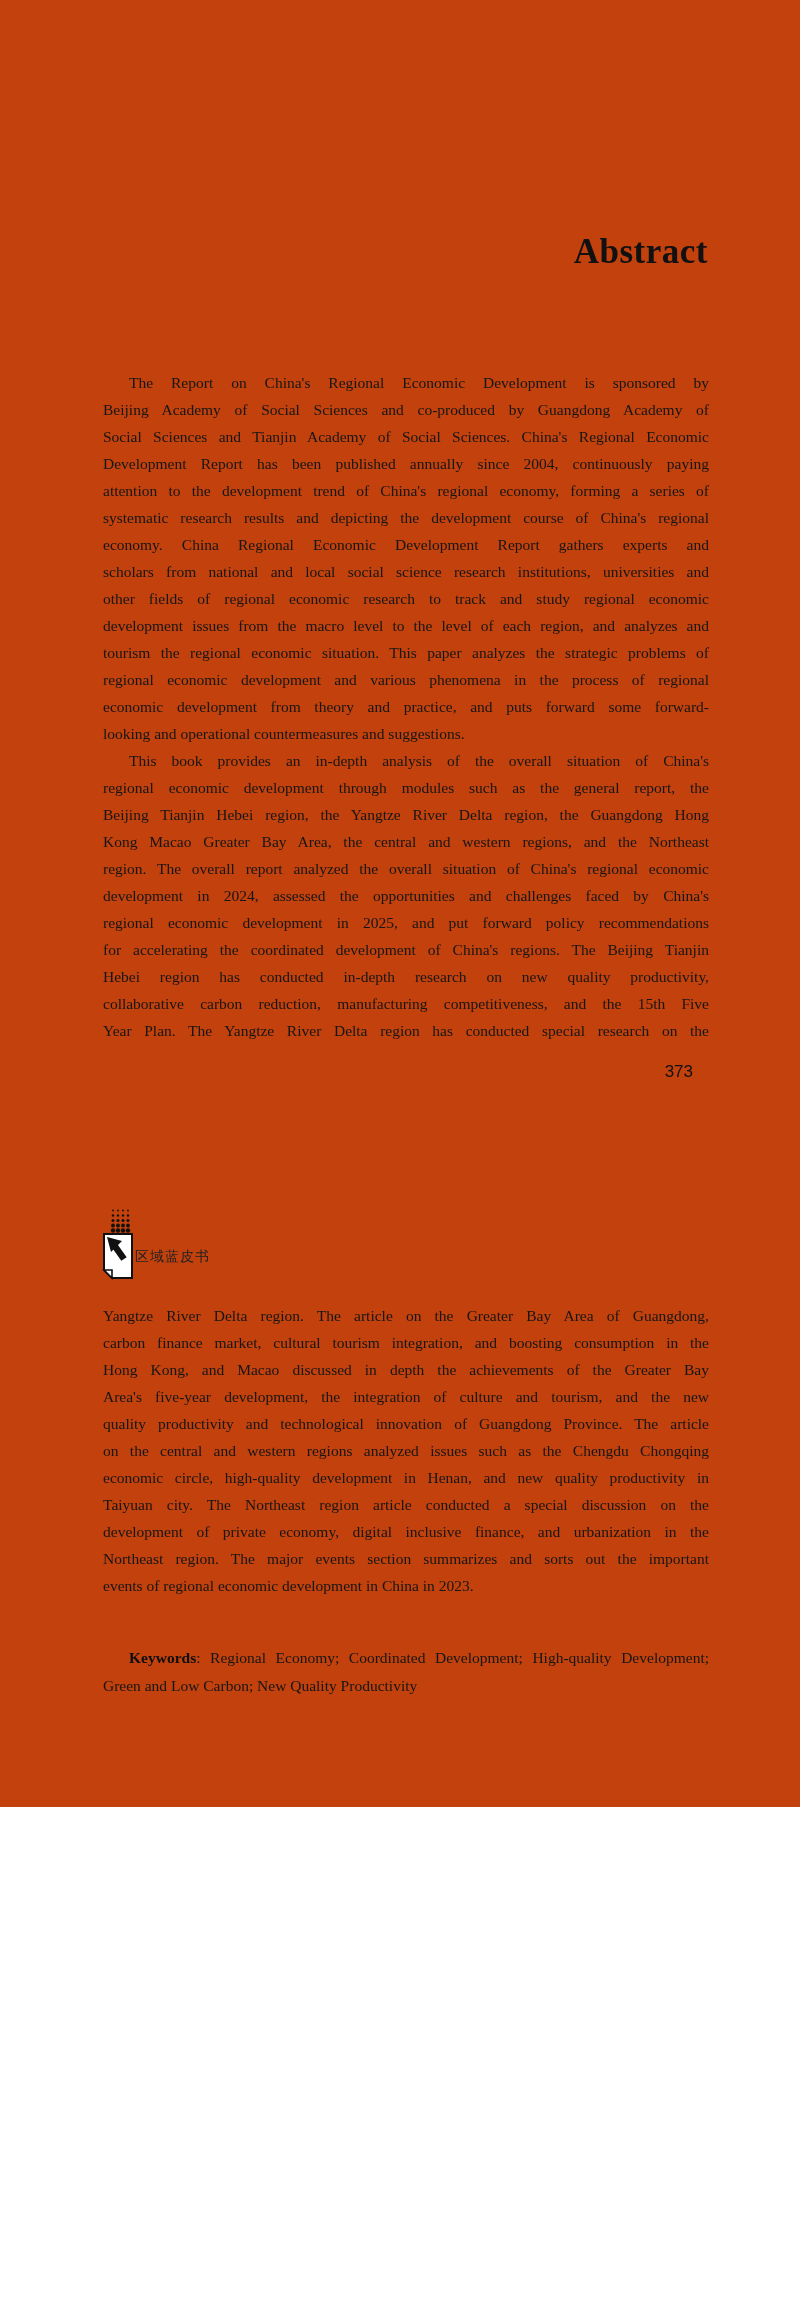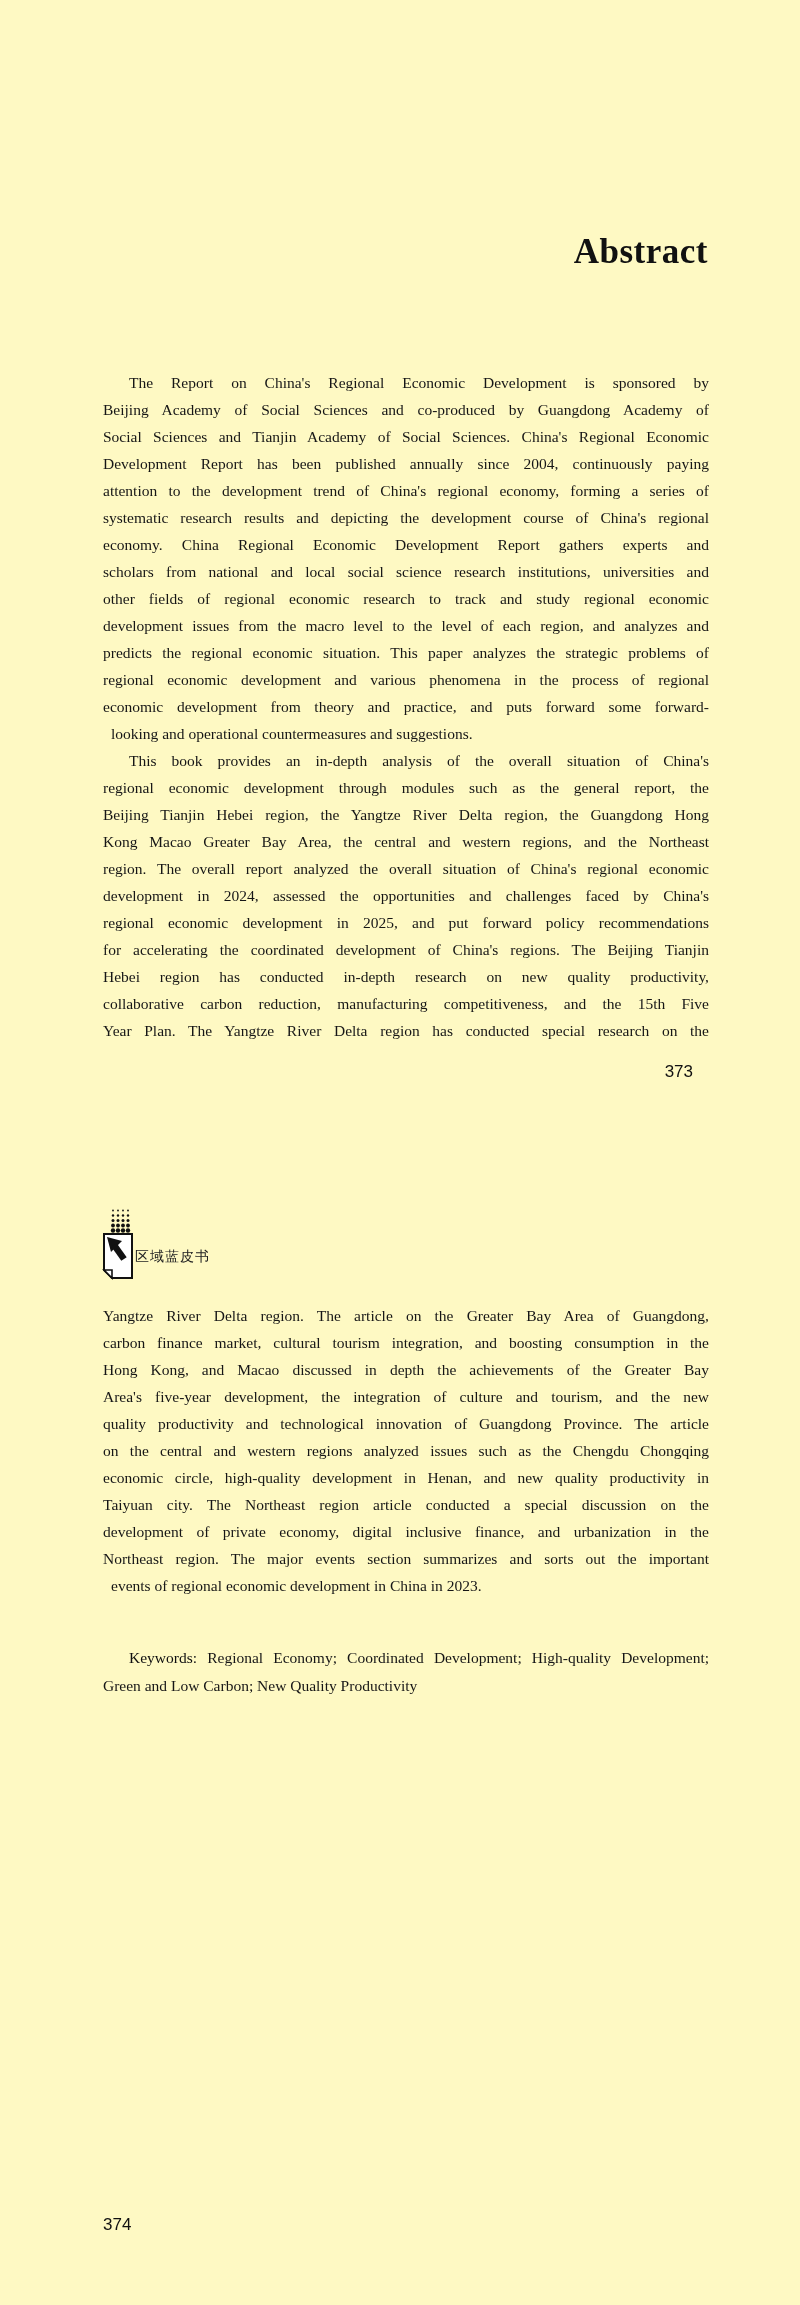--- a/index.html
+++ b/index.html
@@ -1,19 +1,19 @@
 <!DOCTYPE html>
 <html><head>
 <meta charset="utf-8">
 <style>
   html,body{margin:0;padding:0;background:#ffffff;}
   .screen{
     position:relative;
-    width:800px;height:2305px;
-    background:#fef9c3;
+    width:800px;height:1807px;
+    background:#c2410c;
     font-family:"Liberation Serif","DejaVu Serif",serif;
     color:#141414;
     overflow:hidden;
   }
   .abstract-title{
     position:absolute;
     top:232px;right:92px;
     font-size:35px;line-height:40px;
     font-weight:bold;
     letter-spacing:0.5px;
@@ -29,36 +29,35 @@
   .text-line{
     height:27px;line-height:27px;
     overflow:hidden;
     text-align:justify;
     text-align-last:justify;
     -moz-text-align-last:justify;
     text-justify:inter-word;
   }
   .text-line.para-end{
     text-align-last:left;
-    margin-left:8px;
     -moz-text-align-last:left;
   }
   .text-line.indent{ text-indent:26px; }
   .keywords-block{
     position:absolute;
     left:103px;width:606px;
     top:1628px;
     font-size:15.5px;
     line-height:28px;
     text-align:justify;
     text-justify:inter-word;
     text-indent:26px;
     color:#161616;
   }
-  .keywords-block strong{ font-weight:normal; color:#0f0f0f;margin-top:20px; }
+  .keywords-block strong{ font-weight:bold; color:#0f0f0f;margin-top:20px; }
   .pagenum{
     position:absolute;
     font-family:"Liberation Sans","DejaVu Sans",sans-serif;
     font-size:17px;line-height:20px;
     color:#111;
   }
   .pagenum.pn-right{ top:1062px; right:107px; }
   .pagenum.pn-left{ top:2215px; left:103px; }
   .logo{
     position:absolute;
@@ -86,21 +85,21 @@
       <div class="text-line indent">The Report on China's Regional Economic Development is sponsored by</div>
       <div class="text-line">Beijing Academy of Social Sciences and co-produced by Guangdong Academy of</div>
       <div class="text-line">Social Sciences and Tianjin Academy of Social Sciences.  China's Regional Economic</div>
       <div class="text-line">Development Report has been published annually since 2004, continuously paying</div>
       <div class="text-line">attention to the development trend of China's regional economy, forming a series of</div>
       <div class="text-line">systematic research results and depicting the development course of China's regional</div>
       <div class="text-line">economy.  China Regional Economic Development Report gathers experts and</div>
       <div class="text-line">scholars from national and local social science research institutions, universities and</div>
       <div class="text-line">other fields of regional economic research to track and study regional economic</div>
       <div class="text-line">development issues from the macro level to the level of each region, and analyzes and</div>
-      <div class="text-line">predicts the regional economic situation.  This paper analyzes the strategic problems of</div>
+      <div class="text-line">tourism the regional economic situation.  This paper analyzes the strategic problems of</div>
       <div class="text-line">regional economic development and various phenomena in the process of regional</div>
       <div class="text-line">economic development from theory and practice, and puts forward some forward-</div>
       <div class="text-line para-end">looking and operational countermeasures and suggestions.</div>
     </div>
 
   <div class="body-block" style="top:747px">
       <div class="text-line indent">This book provides an in-depth analysis of the overall situation of China's</div>
       <div class="text-line">regional economic development through modules such as the general report, the</div>
       <div class="text-line">Beijing Tianjin Hebei region, the Yangtze River Delta region, the Guangdong Hong</div>
       <div class="text-line">Kong Macao Greater Bay Area, the central and western regions, and the Northeast</div>

